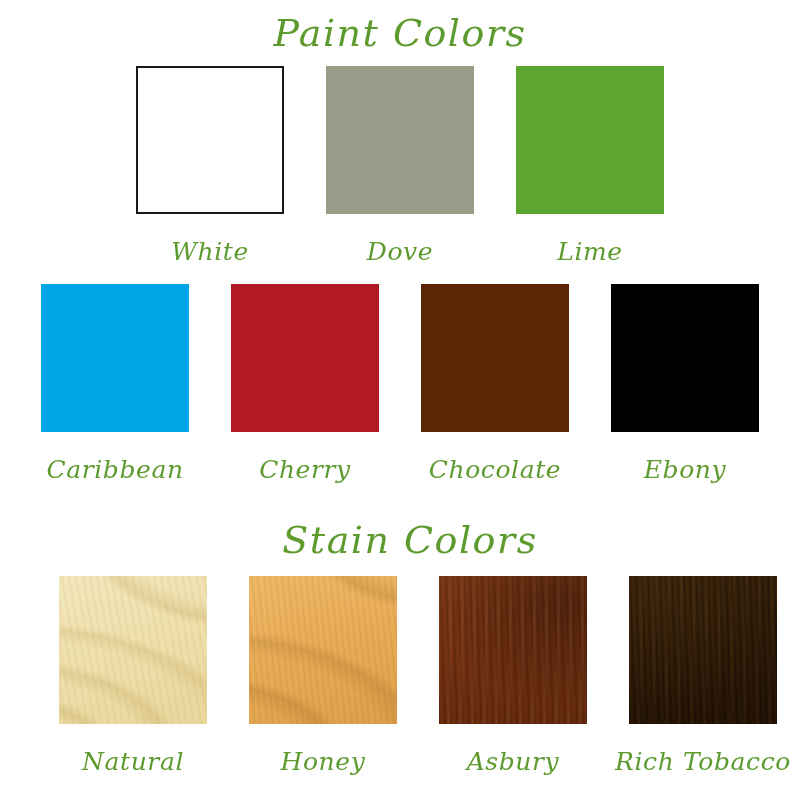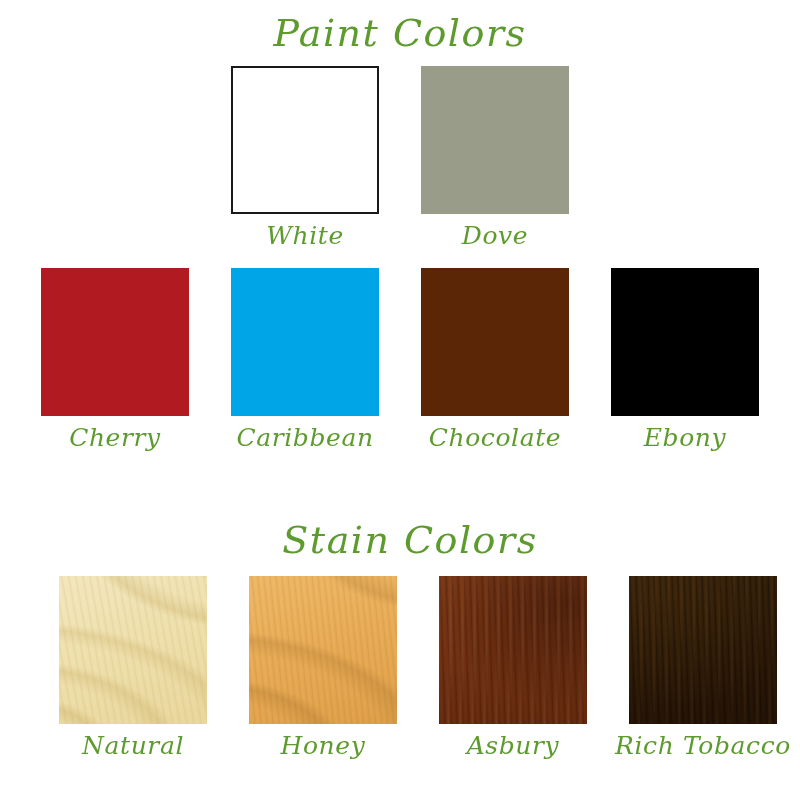--- a/index.html
+++ b/index.html
@@ -51,21 +51,21 @@
     width: 148px;
     height: 148px;
     box-sizing: border-box;
     position: relative;
     overflow: hidden;
   }
   .swatch-box.bordered {
     border: 2px solid #1a1a1a;
   }
   .swatch-label {
-    margin-top: 9px;
+    margin-top: 25px;
     color: #5E9B2E;
     font-family: "DejaVu Serif", serif;
     font-style: italic;
     font-size: 25px;
     letter-spacing: 0.6px;
     line-height: 1;
     white-space: nowrap;
     text-align: center;
   }
 
@@ -205,35 +205,39 @@
         <div class="swatch-box bordered" style="background:#FFFFFF;"></div>
         <div class="swatch-label">White</div>
       </div>
 
       <div class="swatch-cell">
         <div class="swatch-box" style="background:#999C89;"></div>
         <div class="swatch-label">Dove</div>
       </div>
 
 
+      <div class="swatch-cell">
+        <div class="swatch-box" style="background:#5CA52F;"></div>
+        <div class="swatch-label">Lime</div>
+      </div>
     </div>
 
     <div class="swatch-row" style="margin-top:20px;">
+
+      <div class="swatch-cell">
+        <div class="swatch-box" style="background:#00A5E8;"></div>
+        <div class="swatch-label">Caribbean</div>
+      </div>
 
       <div class="swatch-cell">
         <div class="swatch-box" style="background:#B11A21;"></div>
         <div class="swatch-label">Cherry</div>
       </div>
 
       <div class="swatch-cell">
-        <div class="swatch-box" style="background:#00A5E8;"></div>
-        <div class="swatch-label">Caribbean</div>
-      </div>
-
-      <div class="swatch-cell">
         <div class="swatch-box" style="background:#5B2606;"></div>
         <div class="swatch-label">Chocolate</div>
       </div>
 
       <div class="swatch-cell">
         <div class="swatch-box" style="background:#000000;"></div>
         <div class="swatch-label">Ebony</div>
       </div>
     </div>
   </div>

